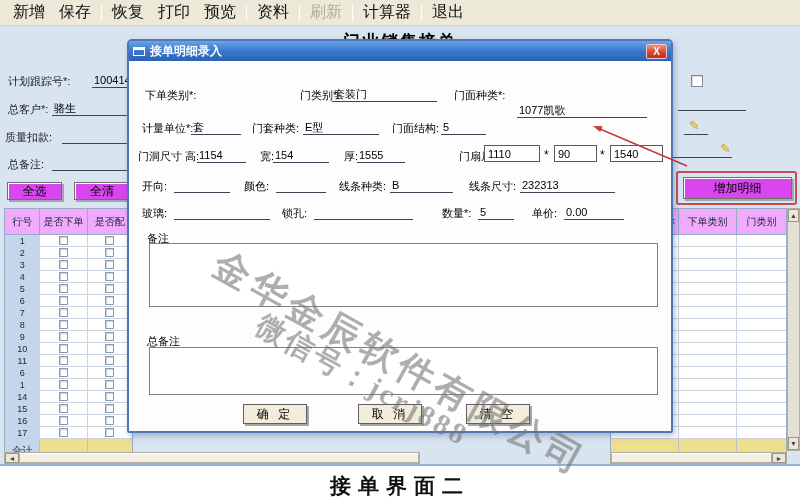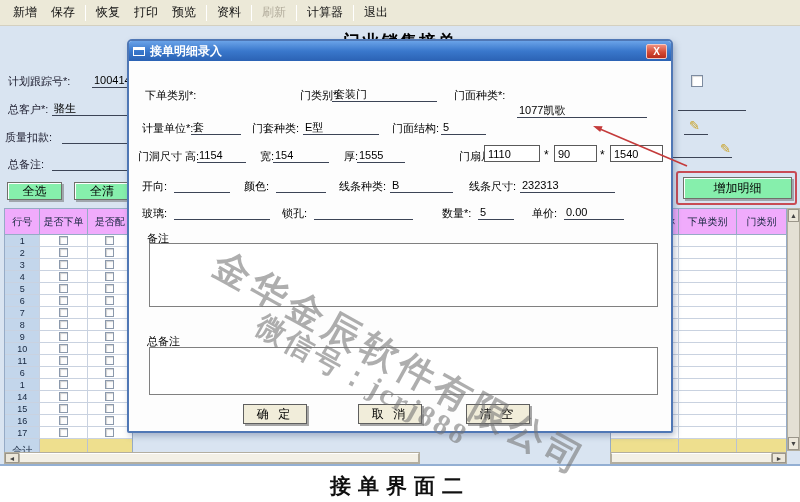--- a/index.html
+++ b/index.html
@@ -4,37 +4,37 @@
 <style>
   * { box-sizing: border-box; margin: 0; padding: 0; }
   html,body { background:#fff; }
   body { font-family:"Liberation Sans","DejaVu Sans",sans-serif; }
   .screen { position:relative; width:800px; height:502px; background:#fff; overflow:hidden; }
 
   
   .toolbar { position:absolute; left:0; top:0; width:800px; height:26px;
     background:#ece9d8; border-bottom:1px solid #d4d0c0;
     display:flex; align-items:center; padding-left:6px; }
-  .tbtn { font-size:12px; color:#111; padding:3px 7px; cursor:default; white-space:nowrap; }
+  .tbtn { font-size:16px; color:#111; padding:3px 7px; cursor:default; white-space:nowrap; }
   .tbtn.disabled { color:#b2ac9c; }
   .tsep { width:1px; height:16px; background:#aca899; border-right:1px solid #fff; margin:0 3px; }
 
   
   .main { position:absolute; left:0; top:26px; width:800px; height:440px;
     background:#d9e4f1; border-bottom:2px solid #93afd3; }
   .title { position:absolute; left:300px; top:4px; width:200px; text-align:center;
     font-size:17px; font-weight:bold; color:#000; letter-spacing:2px; }
   .lbl { position:absolute; font-size:11px; color:#1c1c2e; white-space:nowrap; height:14px; }
   .lbl-gray { color:#9aa0ad; }
   .ulval { position:absolute; font-size:11px; color:#000; height:15px; line-height:14px;
     border-bottom:1px solid #3c4456; white-space:nowrap; padding-left:2px; }
   .task-input { position:absolute; left:545px; top:13px; width:93px; height:16px;
     background:#f1f1f1; border:1px solid #bdbdbd; font-size:11px; padding:1px 3px; }
 
-  .btn3d { position:absolute; background:#86efac; border:1px solid #70706a;
+  .btn3d { position:absolute; background:#d946ef; border:1px solid #70706a;
     box-shadow:1px 1px 0 #fff inset, 2px 2px 0 rgba(90,90,90,.45);
     font-size:12px; color:#000; display:flex; align-items:center; justify-content:center;
     cursor:default; white-space:nowrap; }
 
   
   .ltable { position:absolute; left:4px; top:182px; width:129px; background:#fff;
     border:1px solid #96abc6; }
   .lhead { display:flex; height:26px; }
   .hc { background:#f0abfc; border-right:1px solid #96abc6; border-bottom:1px solid #96abc6;
     font-size:10px; color:#14243c; display:flex; align-items:center; justify-content:center; overflow:hidden; }

